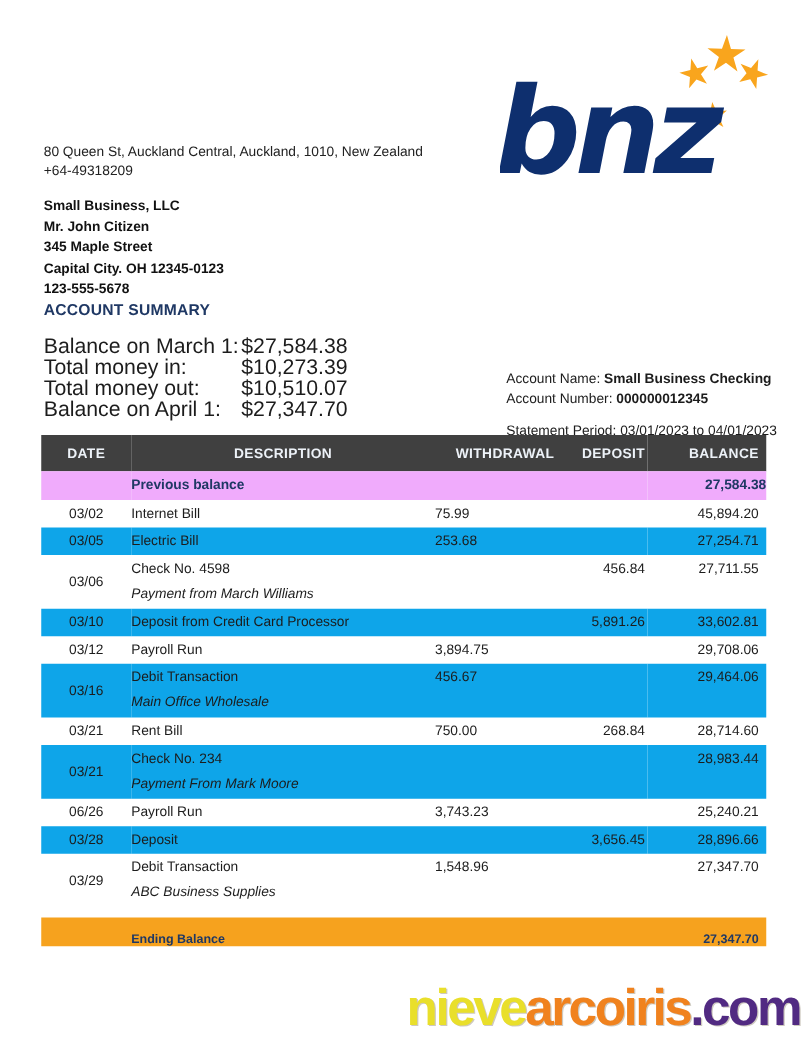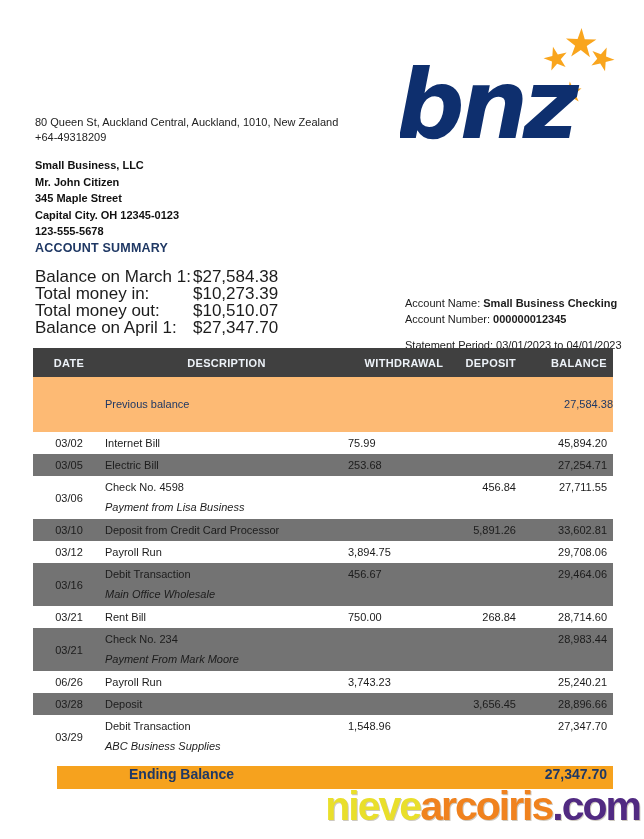--- a/index.html
+++ b/index.html
@@ -28,25 +28,25 @@
   thead th { background:#404040; color:#EDF2F8; font-size:11px; font-weight:bold; padding:9px 0 8px; letter-spacing:.3px; }
   th.h-date { text-align:center; }
   th.h-desc, th.h-wd { text-align:center; }
   th.h-dep { text-align:right; padding-right:2px; }
   th.h-bal { text-align:right; padding-right:6px; }
   td { padding:5px 0 4px; line-height:13px; vertical-align:top; }
   td.cell-date { text-align:center; vertical-align:middle; }
   td.cell-wd { text-align:left; }
   td.cell-dep { text-align:right; padding-right:2px; }
   td.cell-bal { text-align:right; padding-right:6px; }
-  tr.alt td { background:#737373; }
-  tr.prev td { background:#fdba74; color:#1F3864; font-weight:normal; padding:21px 0; }
+  tr.alt td { background:#0ea5e9; }
+  tr.prev td { background:#f0abfc; color:#1F3864; font-weight:bold; padding:5px 0; }
   .desc-note { font-style:italic; padding-top:6px; line-height:15px; }
   .ending-bar { margin-top:8px; height:23px; background:#F6A21E; color:#1F3864; font-weight:bold;
-                font-size:14px; display:flex; align-items:flex-start;margin-left:24px; }
+                font-size:10px; display:flex; align-items:flex-end; }
   .ending-bar .e-lbl { margin-left:72px; flex:1; }
   .ending-bar .e-val { margin-right:6px; }
   
   .watermark { position:absolute; top:783px; right:4px; font-size:41px; font-weight:bold;
                letter-spacing:-2px; white-space:nowrap; text-shadow:1px 1px 0 rgba(60,40,0,.25); }
   .wm-y { color:#E9DF2B; } .wm-o { color:#F0821E; } .wm-p { color:#512A82; }
 </style>
 </head>
 <body>
 
@@ -146,21 +146,21 @@
               <div>Electric Bill</div>
             </td>
             <td class="cell-wd">253.68</td>
             <td class="cell-dep"></td>
             <td class="cell-bal">27,254.71</td>
           </tr>
           <tr>
             <td class="cell-date">03/06</td>
             <td class="cell-desc">
               <div>Check No. 4598</div>
-              <div class="desc-note">Payment from Lisa Business</div>
+              <div class="desc-note">Payment from March Williams</div>
             </td>
             <td class="cell-wd"></td>
             <td class="cell-dep">456.84</td>
             <td class="cell-bal">27,711.55</td>
           </tr>
           <tr class="alt">
             <td class="cell-date">03/10</td>
             <td class="cell-desc">
               <div>Deposit from Credit Card Processor</div>
             </td>

